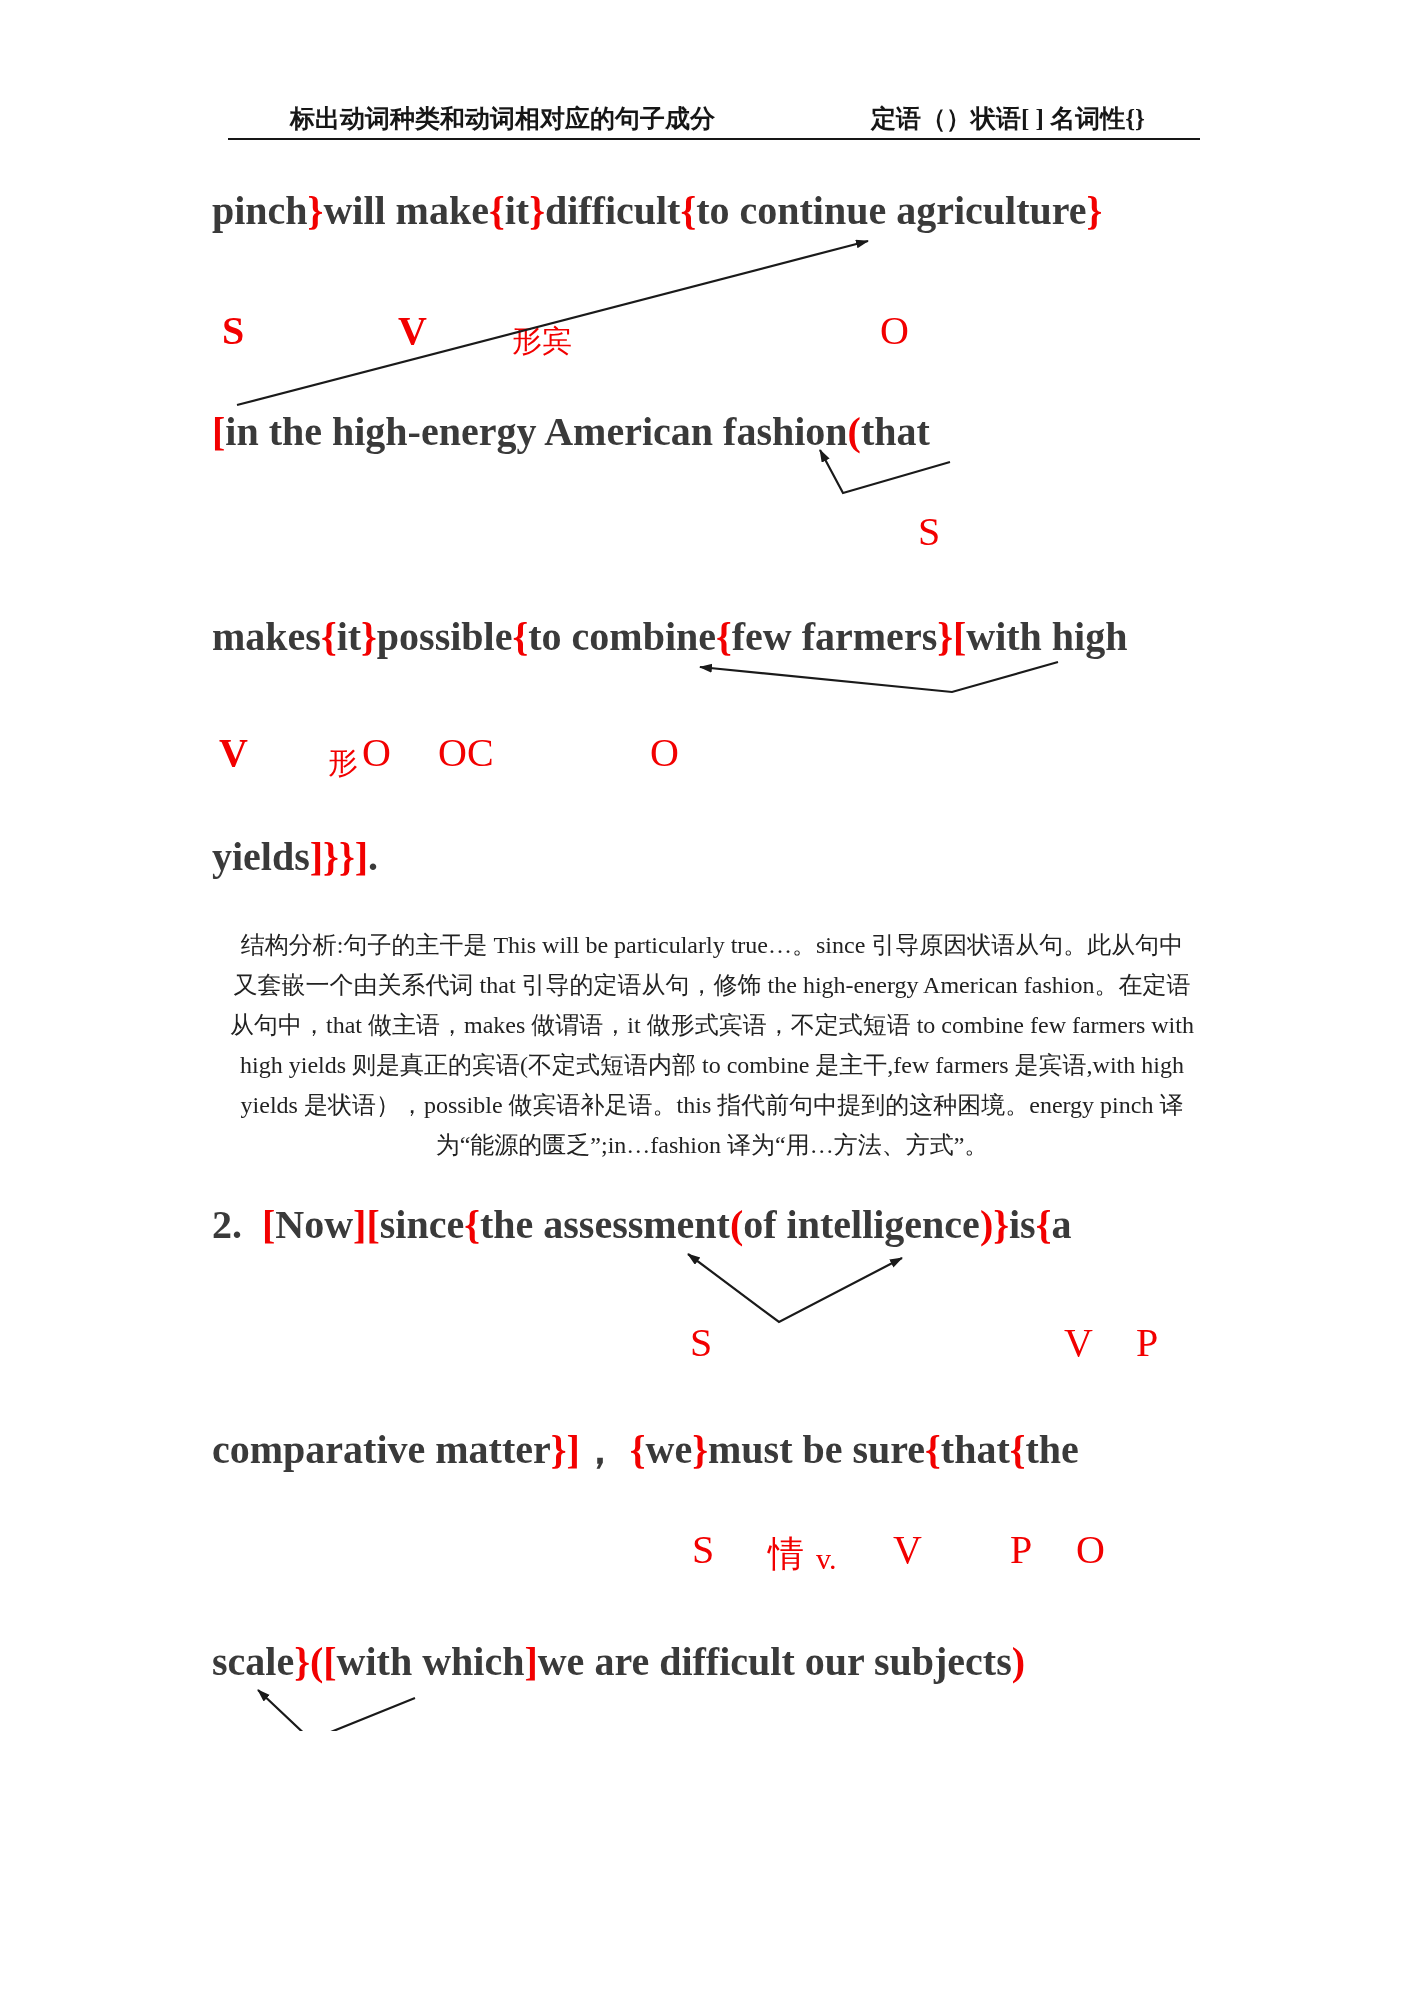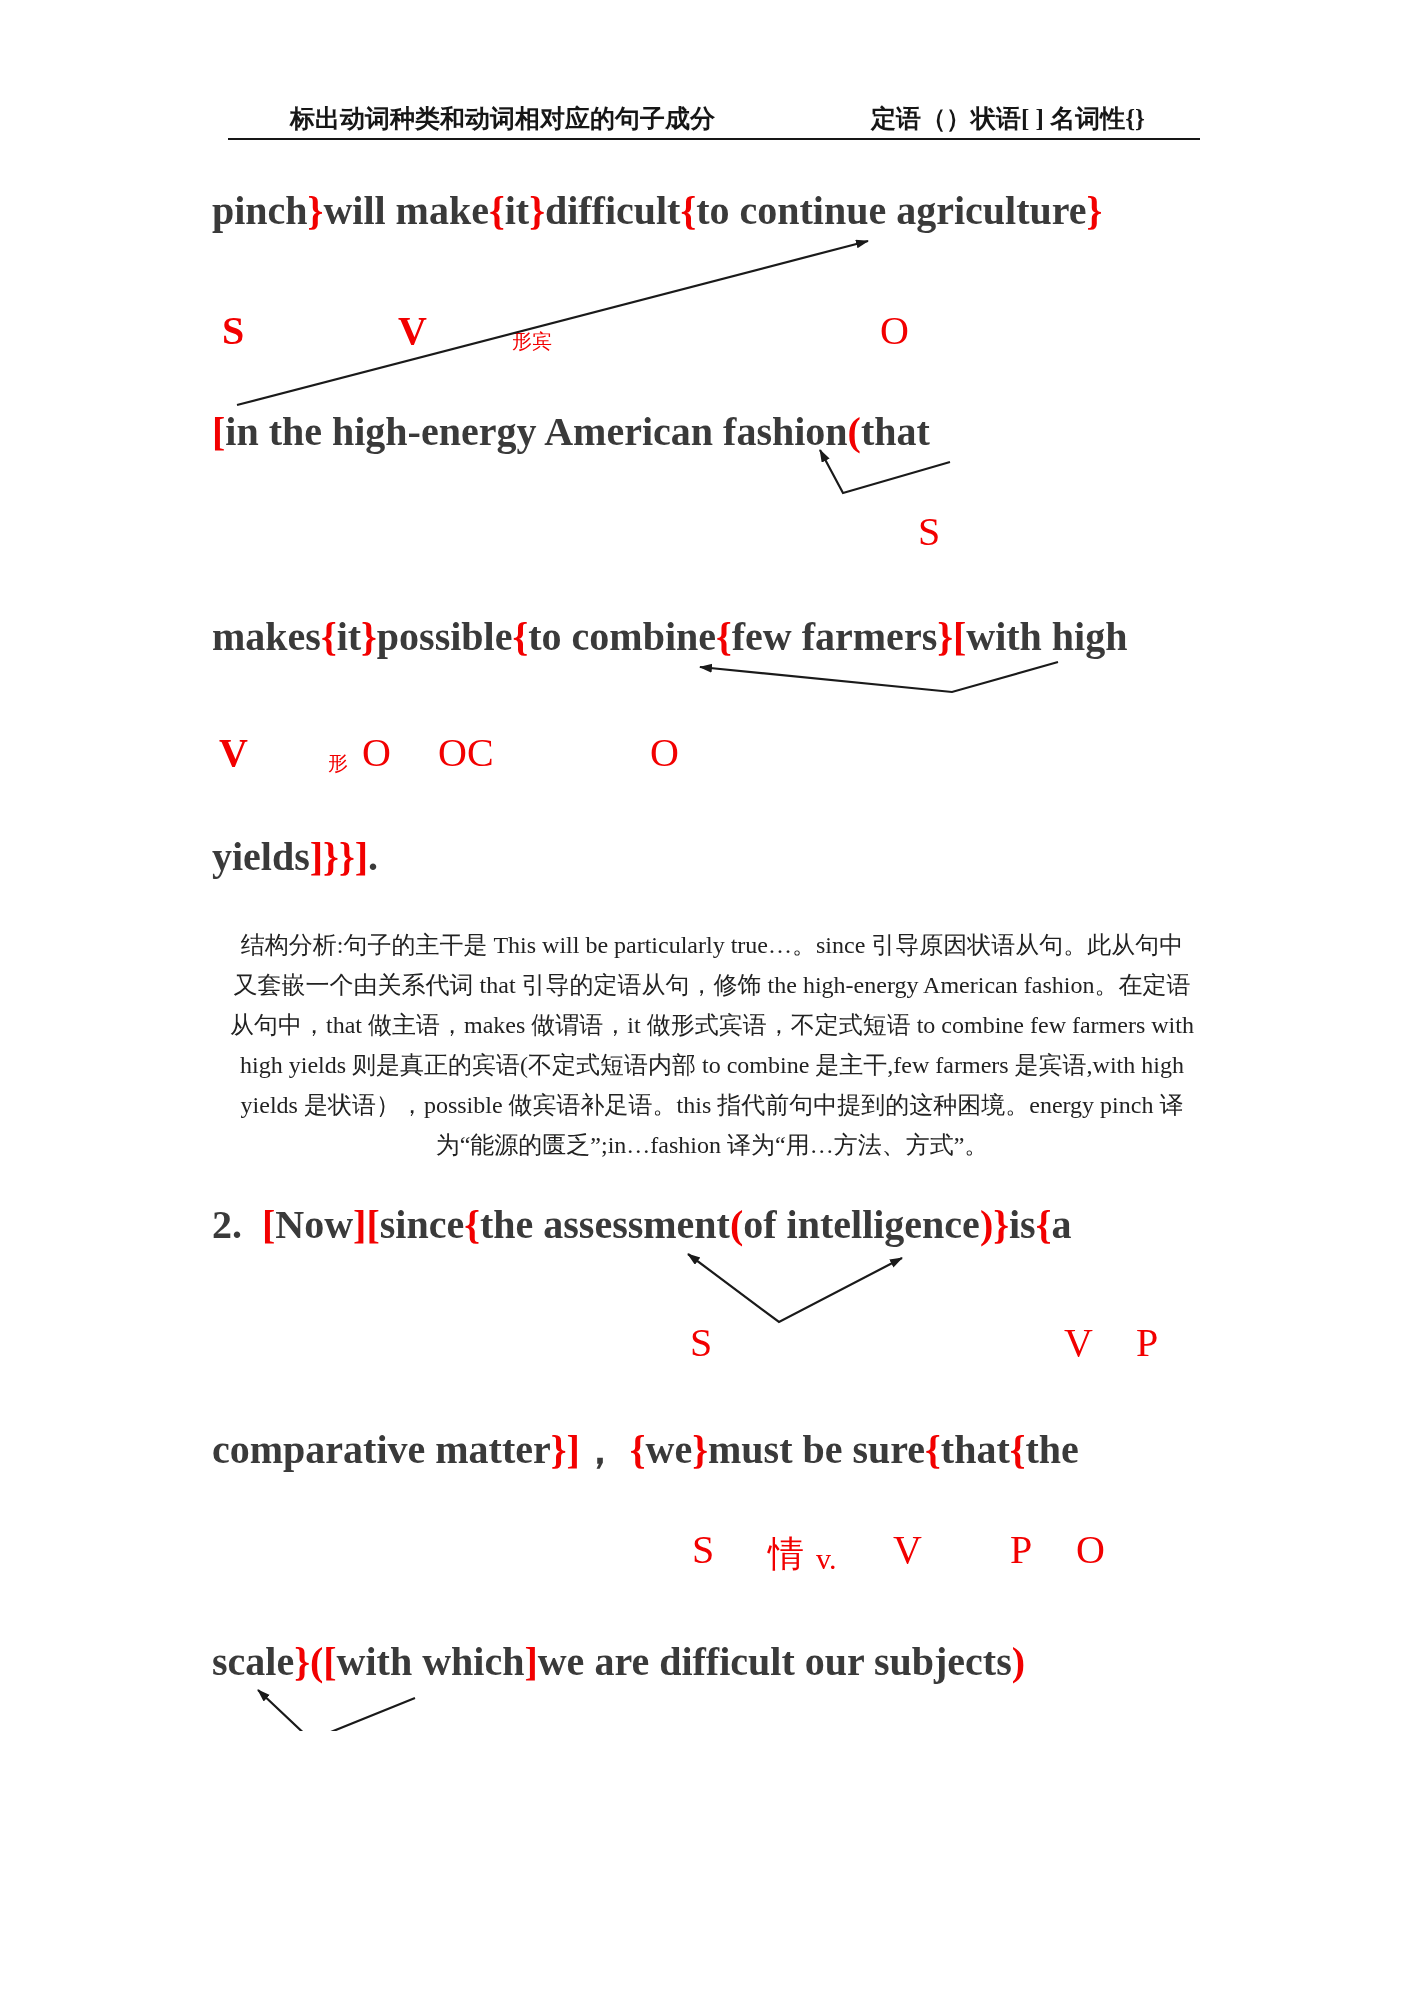--- a/index.html
+++ b/index.html
@@ -14,21 +14,21 @@
   .sentence{position:absolute;left:212px;font-weight:700;font-size:40px;line-height:46px;
             white-space:pre;color:#3a3a3a;}
   .seg-d{color:#3a3a3a;}
   .seg-r{color:#f20000;}
   #s1{top:188px;} #s2{top:375px;margin-top:34px;} #s3{top:614px;} #s4{top:834px;}
   #s5{top:1202px;} #s6{top:1427px;} #s7{top:1639px;}
   
   .annrow{position:absolute;left:0;width:100%;height:50px;color:#f20000;}
   .annrow span{position:absolute;top:0;font-size:40px;line-height:46px;font-weight:400;color:#f20000;white-space:pre;}
   .annrow .ann-b{font-weight:700;}
-  .annrow .ann-cn{font-size:20px;top:10px;}
+  .annrow .ann-cn{font-size:30px;top:10px;}
   .annrow .ann-cnL{font-size:36px;top:4px;}
   .annrow .ann-sm{font-size:30px;top:9px;}
   #r1{top:308px;} #r2{top:509px;} #r3{top:730px;}
   #r4{top:1320px;} #r5{top:1527px;} #r6{top:1755px;}
   
   .para{position:absolute;left:212px;top:925px;width:1000px;font-size:24px;color:#222222;text-align:center;}
   .para-line{height:40px;line-height:40px;white-space:pre;}
   
   .footer{position:absolute;left:16px;top:1856px;width:100%;text-align:center;
           font-size:22px;color:#404040;letter-spacing:2px;margin-left:21px;}

